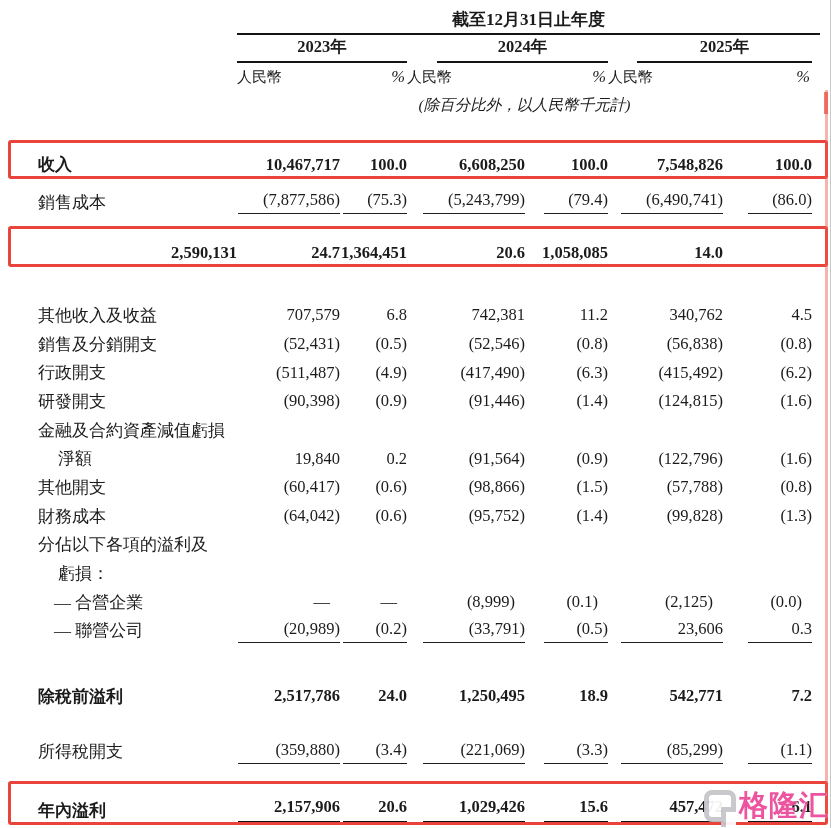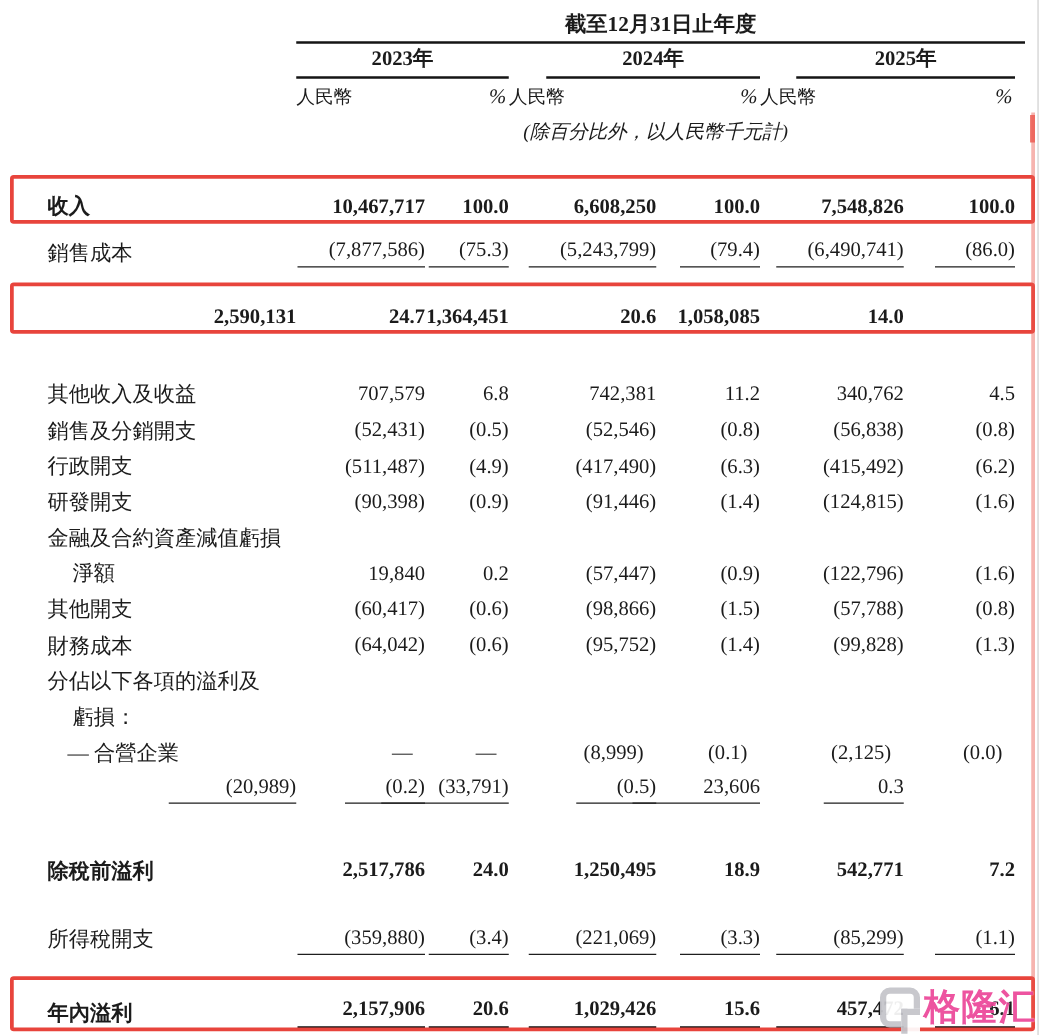--- a/index.html
+++ b/index.html
@@ -281,21 +281,21 @@
         </div>
         <div class="grid row ind">
           <div class="cell label">淨額</div>
           <div class="cell num amt">
             <span class="val">19,840</span>
           </div>
           <div class="cell num pct">
             <span class="val">0.2</span>
           </div>
           <div class="cell num amt">
-            <span class="val">(57,447)</span>
+            <span class="val">(91,564)</span>
           </div>
           <div class="cell num pct">
             <span class="val">(0.9)</span>
           </div>
           <div class="cell num amt">
             <span class="val">(122,796)</span>
           </div>
           <div class="cell num pct">
             <span class="val">(1.6)</span>
           </div>
@@ -375,20 +375,21 @@
             <span class="val">(0.1)</span>
           </div>
           <div class="cell num amt">
             <span class="val">(2,125)</span>
           </div>
           <div class="cell num pct">
             <span class="val">(0.0)</span>
           </div>
         </div>
         <div class="grid row dash u">
+          <div class="cell label">— 聯營公司</div>
           <div class="cell num amt">
             <span class="val">(20,989)</span>
           </div>
           <div class="cell num pct">
             <span class="val">(0.2)</span>
           </div>
           <div class="cell num amt">
             <span class="val">(33,791)</span>
           </div>
           <div class="cell num pct">

